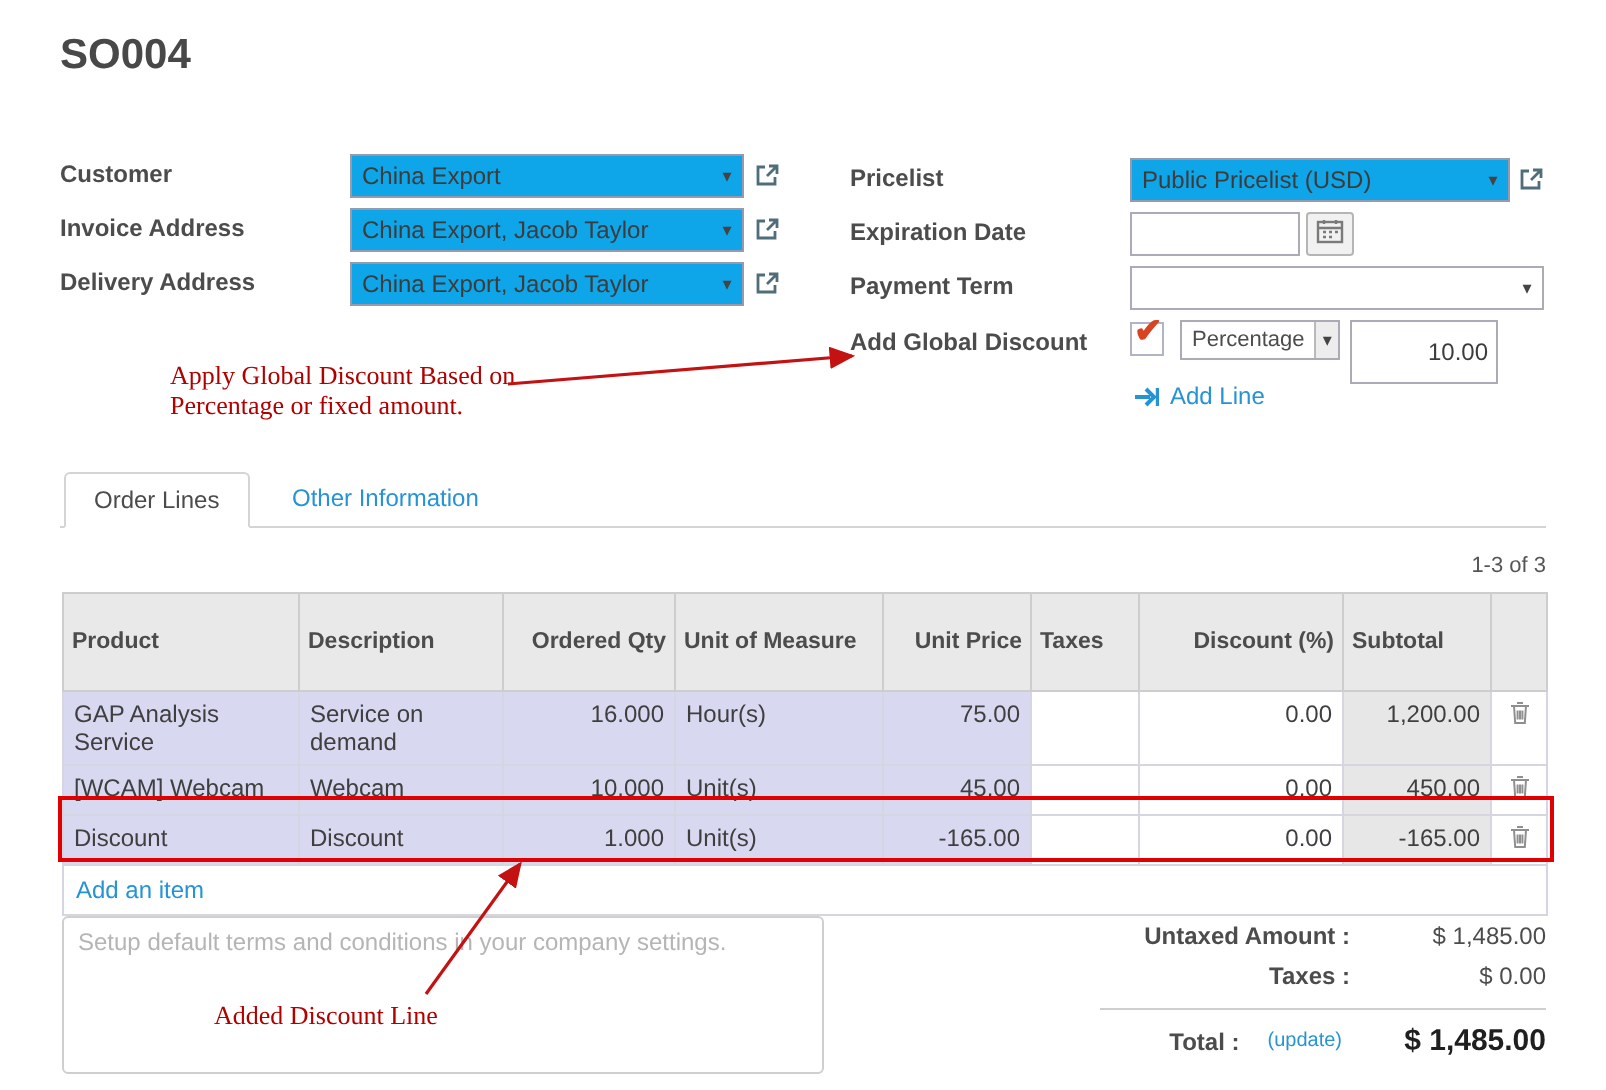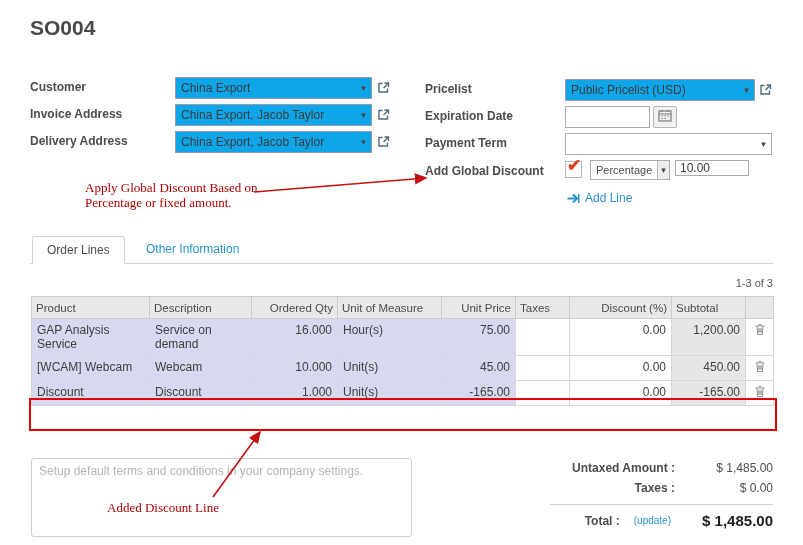--- a/index.html
+++ b/index.html
@@ -31,21 +31,21 @@
   .link { color:#2693d5; font-size:12px; text-decoration:none; cursor:pointer; }
 
   .tabsbar { left:30px; top:236px; width:743px; height:28px; border-bottom:1px solid #d4d4d4; }
   .tab { position:absolute; bottom:-1px; height:28px; line-height:27px; padding:0 14px; font-size:12px; cursor:pointer; }
   .tab.active { background:#fff; border:1px solid #d4d4d4; border-bottom:1px solid #fff; border-radius:3px 3px 0 0; color:#4c4c4c; }
   .tab.inactive { color:#2693d5; }
 
   .pager { left:620px; top:277px; width:153px; text-align:right; font-size:11px; color:#555; }
 
   table.lines { border-collapse:collapse; table-layout:fixed; width:742px; font-size:12px; color:#3f3f3f; background:#fff; }
-  table.lines th { background:#e9e9e9; border:1px solid #cdcdcd; font-weight:normal; font-size:11.5px; color:#4c4c4c; padding:4px 4px; height:22px; text-align:left; white-space:nowrap; overflow:hidden; }
+  table.lines th { background:#e9e9e9; border:1px solid #cdcdcd; font-weight:bold; font-size:11.5px; color:#4c4c4c; padding:4px 4px; height:49px; text-align:left; white-space:nowrap; overflow:hidden; }
   table.lines td { border:1px solid #d6d6e2; padding:4px 5px; vertical-align:top; height:24px; }
   table.lines .lav { background:#d8d8f0; }
   table.lines .whi { background:#ffffff; }
   table.lines .sub { background:#e7e7e7; }
   table.lines .num { text-align:right; }
   table.lines th.num { text-align:right; }
   .trash { width:100%; display:flex; justify-content:center; align-items:center; cursor:pointer; background:none; border:none; padding:0; }
 
   .notes { left:31px; top:458px; width:381px; height:79px; }
   .notes textarea { width:100%; height:100%; border:1px solid #cfcfcf; border-radius:3px; resize:none; font-family:"Liberation Sans",sans-serif; font-size:12px; padding:5px 7px; color:#4c4c4c; }
@@ -136,21 +136,21 @@
   </div>
 
   <div class="abs flabel" style="left:425px; top:164px;">Add Global Discount</div>
   <div class="abs checkbox" style="left:565px; top:161px;">
     <span class="check">✔</span>
   </div>
   <div class="abs wsel" style="left:590px; top:160px; width:80px; height:20px;">
     <span class="val" style="font-size:11px;">Percentage</span>
     <span class="chev" style="border-left:1px solid #b9b9b9; background:#ededed; height:100%; line-height:18px;">▾</span>
   </div>
-  <input class="abs winput" style="left: 675px; top: 160px; width: 74px; height: 16px;" value="10.00">
+  <input class="abs winput" style="left: 675px; top: 160px; width: 74px; height: 32px; text-align: right;" value="10.00">
 
   <a class="abs link" style="left:567px; top:191px; display:flex; align-items:center; gap:5px;">
     <span style="display:inline-flex;">
         <svg width="13" height="11" viewBox="0 0 13 11">
           <path d="M0.5 5.5 H8" stroke="#2693d5" stroke-width="2" fill="none"></path>
           <path d="M6 1.5 L10 5.5 L6 9.5" fill="none" stroke="#2693d5" stroke-width="2"></path>
           <path d="M11.7 1 V10" stroke="#2693d5" stroke-width="1.6"></path>
         </svg>
       </span>
     <span>Add Line</span>
@@ -234,20 +234,25 @@
           <td class="whi num">0.00</td>
           <td class="sub num">-165.00</td>
           <td class="whi">
               <button class="trash">
                 <span><svg width="12" height="13" viewBox="0 0 12 13">
                     <path d="M4.5 1.5 h3 M1.5 3 h9 M3 3 l0.6 8.5 h4.8 L9 3 M4.8 5.2 v4.5 M6 5.2 v4.5 M7.2 5.2 v4.5" stroke="#8f8f8f" stroke-width="1" fill="none"></path>
                   </svg></span>
               </button>
             </td>
         </tr>
+        <tr>
+          <td colspan="9" class="whi" style="padding:5px 6px;">
+            <a class="link">Add an item</a>
+          </td>
+        </tr>
       </tbody>
     </table>
   </div>
 
   <div class="abs notes">
     <textarea placeholder="Setup default terms and conditions in your company settings." style=""></textarea>
   </div>
 
   <div class="abs totals">
     <div class="trow">

